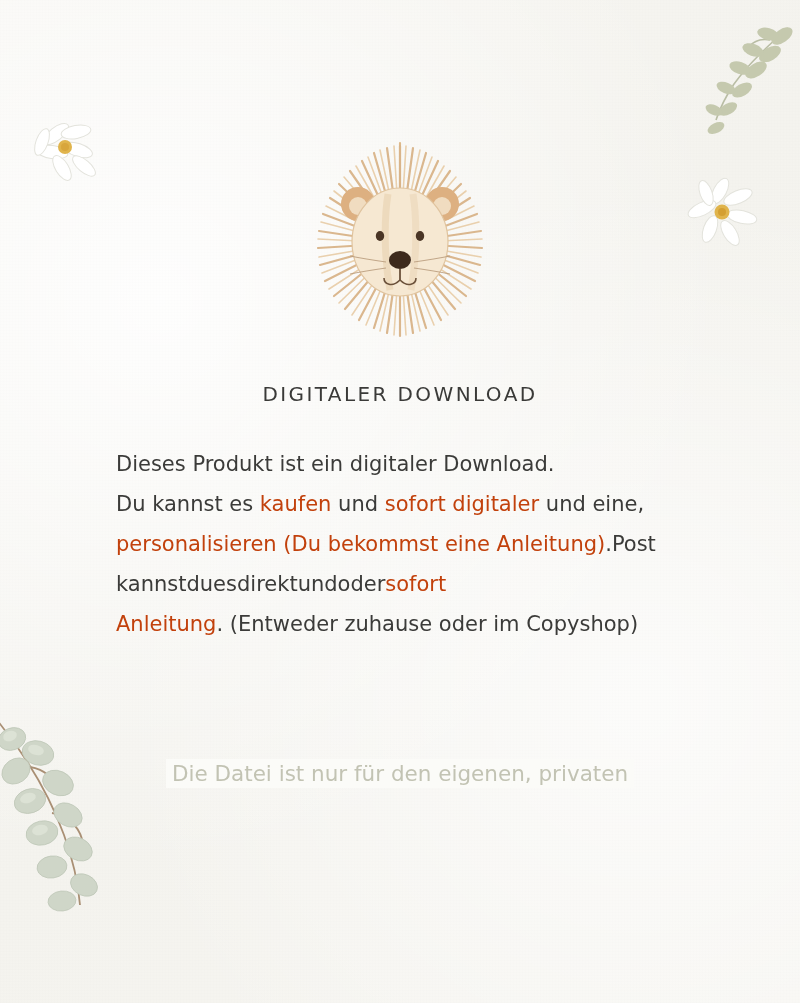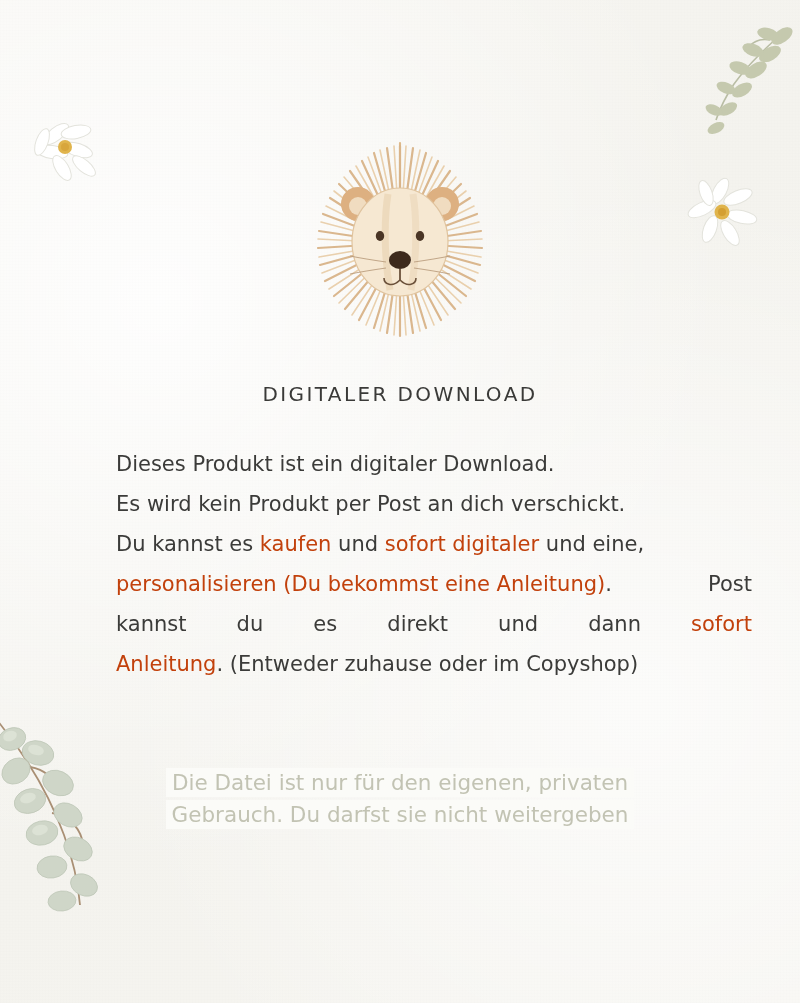--- a/index.html
+++ b/index.html
@@ -84,36 +84,35 @@
     width: 636px;
     font-size: 21px;
     line-height: 40px;
     color: #3b3b39;
     font-family: "DejaVu Sans", sans-serif;
     margin-left: 32px;
   }
   .line { white-space: nowrap; }
   .line.justify {
     display: flex;
-    justify-content: space-between;
+    justify-content: flex-start;
     white-space: nowrap;
   }
   .muted { color: #c2410c; }
 
   
   .note {
     position: absolute;
     top: 758px;
     left: 0;
     width: 800px;
     text-align: center;
     font-size: 21.5px;
     line-height: 31px;
     color: #c2c3b3;
-    margin-top: 9px;
   }
   .note span.hl {
     background: #fbfbf8;
     padding: 2px 6px;
     box-decoration-break: clone;
     -webkit-box-decoration-break: clone;
   }
   .note .note-row { display: block; margin-bottom: 1px; }
 </style>
 </head>
@@ -319,48 +318,44 @@
   </div>
 
   <div class="heading">DIGITALER DOWNLOAD</div>
 
   <div class="body-block">
 
     <div class="line">
       <span>Dieses Produkt ist ein digitaler Download.</span>
     </div>
 
-    <div class="line">
-      <span>Es wird kein Produkt per Post an dich verschickt.</span>
-    </div>
 
     <div class="line">
       <span>Du kannst es </span><span class="muted">kaufen</span><span> und </span><span class="muted">sofort digitaler</span><span> und eine,</span>
     </div>
 
 
     <div class="line justify">
       <span><span class="muted">personalisieren (Du bekommst eine Anleitung)</span><span>.</span></span>
       <span>Post</span>
     </div>
 
     <div class="line justify">
       <span>kannst</span>
       <span>du</span>
       <span>es</span>
       <span>direkt</span>
       <span>und</span>
-      <span>dann</span>
+      <span>oder</span>
       <span class="muted">sofort</span>
     </div>
 
     <div class="line">
       <span class="muted">Anleitung</span><span>. (Entweder zuhause oder im Copyshop)</span>
     </div>
 
   </div>
 
   <div class="note">
     <span class="note-row"><span class="hl">Die Datei ist nur für den eigenen, privaten</span></span>
-    <span class="note-row"><span class="hl">Gebrauch. Du darfst sie nicht weitergeben</span></span>
   </div>
 
 </div>
 
 </body></html>

